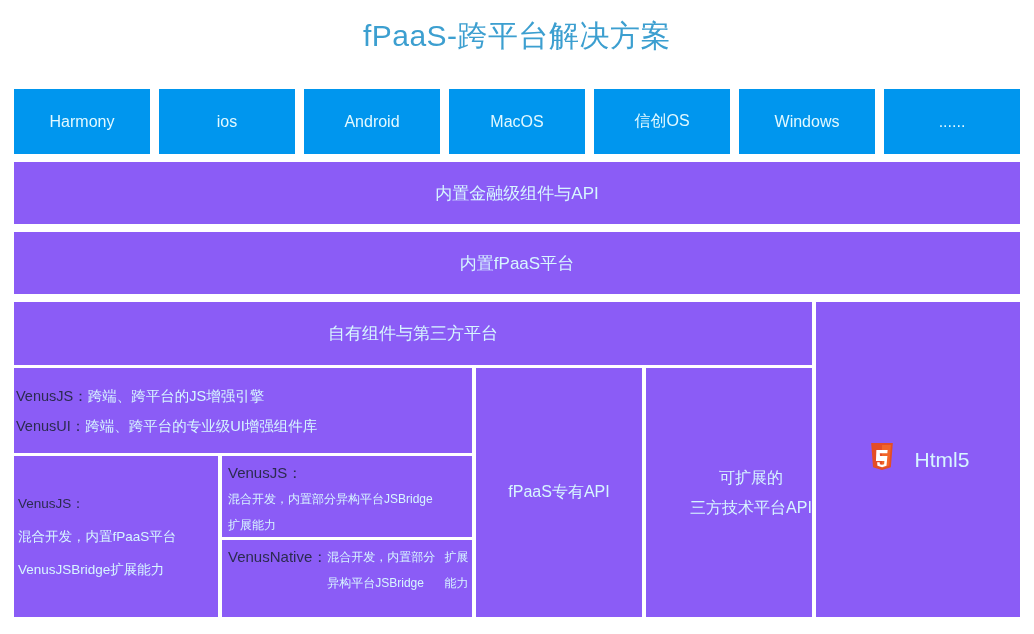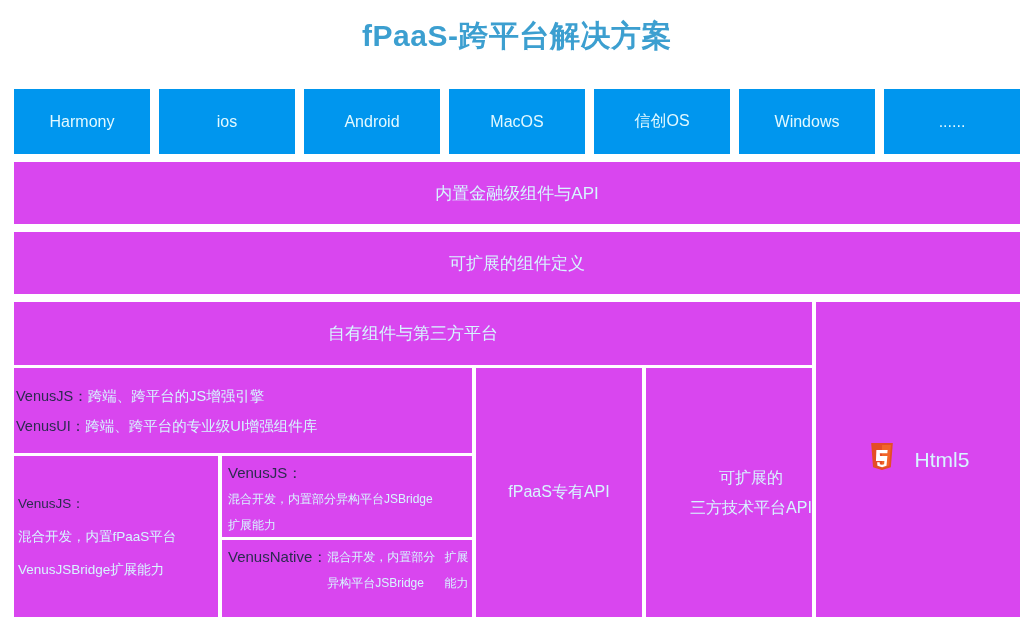--- a/index.html
+++ b/index.html
@@ -22,31 +22,31 @@
   }
 
   
   .title {
     position: absolute;
     left: 0;
     top: 16px;
     width: 1034px;
     text-align: center;
     font-size: 30px;
-    font-weight: bold;
+    font-weight: normal;
     color: #3c9fd0;
     letter-spacing: 0.5px;
     line-height: 40px;
     white-space: nowrap;
   }
 
   
   .cell {
     position: absolute;
-    background: #d946ef;
+    background: #8b5cf6;
     color: #d7f6ff;
     box-sizing: border-box;
     display: flex;
     align-items: center;
     justify-content: center;
     overflow: hidden;
   }
 
   
   #platform-row {
@@ -173,21 +173,21 @@
     <div class="plat">ios</div>
     <div class="plat">Android</div>
     <div class="plat">MacOS</div>
     <div class="plat">信创OS</div>
     <div class="plat">Windows</div>
     <div class="plat">......</div>
   </div>
 
   <div class="cell" id="bar-components">内置金融级组件与API</div>
 
-  <div class="cell" id="bar-extensible">可扩展的组件定义</div>
+  <div class="cell" id="bar-extensible">内置fPaaS平台</div>
 
   <div class="cell" id="own-components">自有组件与第三方平台</div>
 
   <div class="cell" id="venus-top">
     <div class="ln">
       <span class="key">VenusJS：</span><span>跨端、跨平台的JS增强引擎</span>
     </div>
     <div class="ln">
       <span class="key">VenusUI：</span><span>跨端、跨平台的专业级UI增强组件库</span>
     </div>

